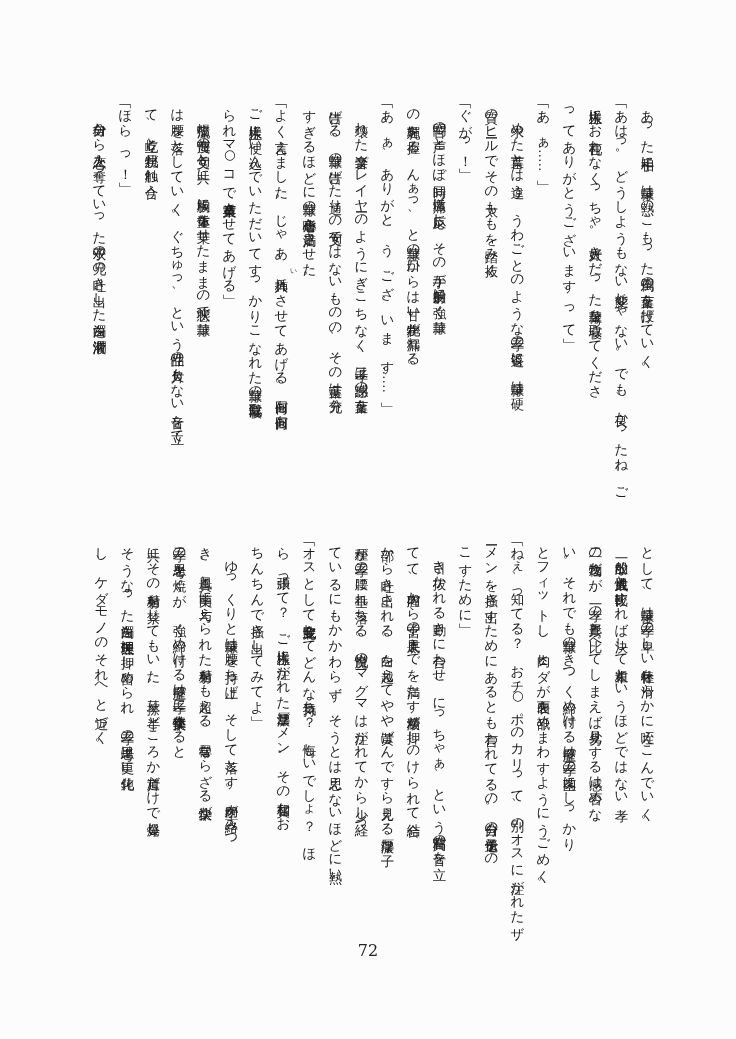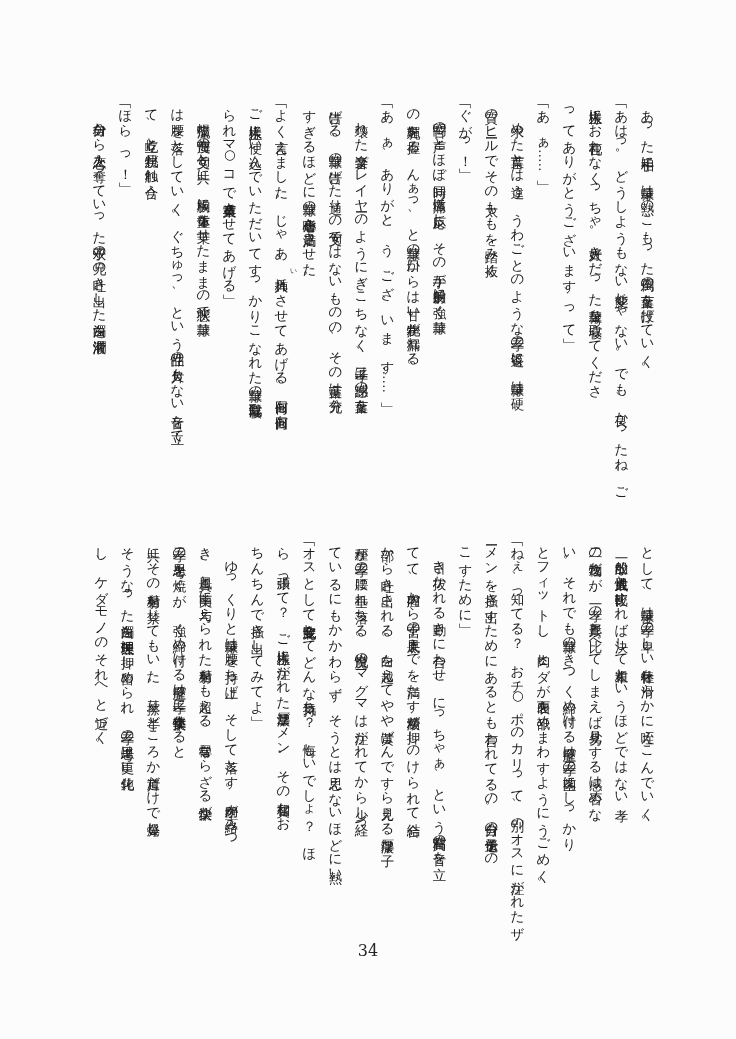--- a/index.html
+++ b/index.html
@@ -94,14 +94,14 @@
       <div class="col">「オスとして完全敗北してどんな気持ち？　悔しいでしょ？　ほ</div>
       <div class="col">ら、頑張って？　ご主人様に注がれた濃厚ザーメン、その貧相なお</div>
       <div class="col">ちんちんで掻き出してみてよ」</div>
       <div class="col">　ゆっくりと隷華は腰を持ち上げ、そして落とす。肉壁が絡みつ</div>
       <div class="col">き、風貴と美南に与えられた射精をも超える、尋常ならざる快楽が</div>
       <div class="col">孝二の思考を焼くが、強く締め付ける膣壁は孝二に快楽奉仕すると</div>
       <div class="col">共にその射精を禁じてもいた。三擦り半どころか片道だけで爆発し</div>
       <div class="col">そうなった白濁を無理矢理に押し留められ、孝二の思考は更に鈍化</div>
       <div class="col">し、ケダモノのそれへと近づく。</div>
     </div>
-  <div class="page-number">34</div>
+  <div class="page-number">72</div>
 </div>
 
 </body></html>

